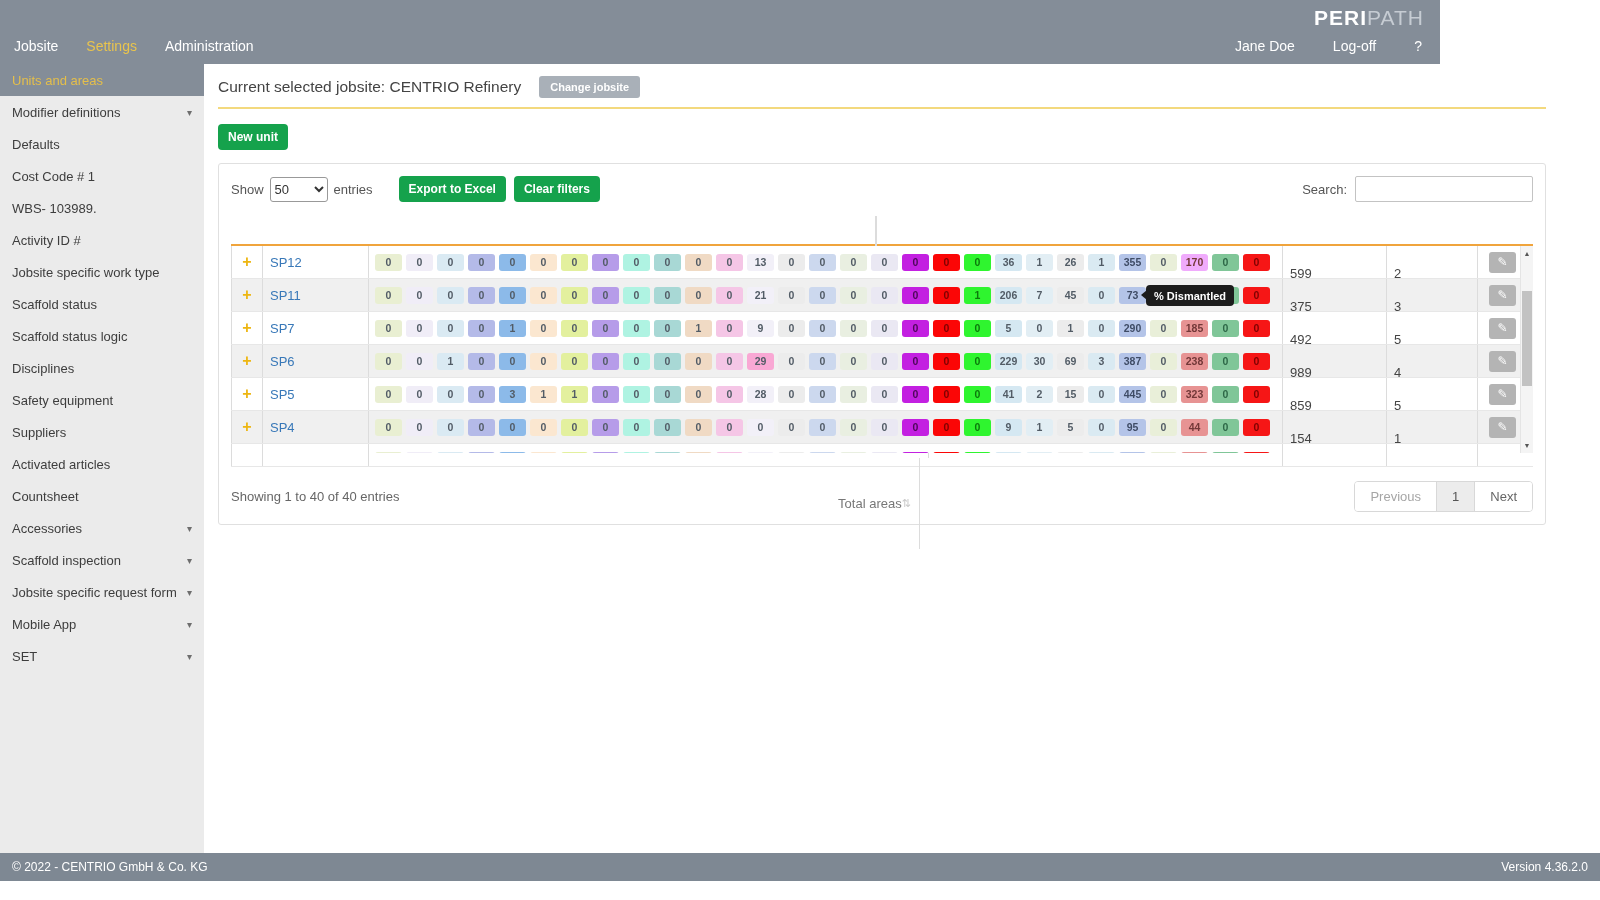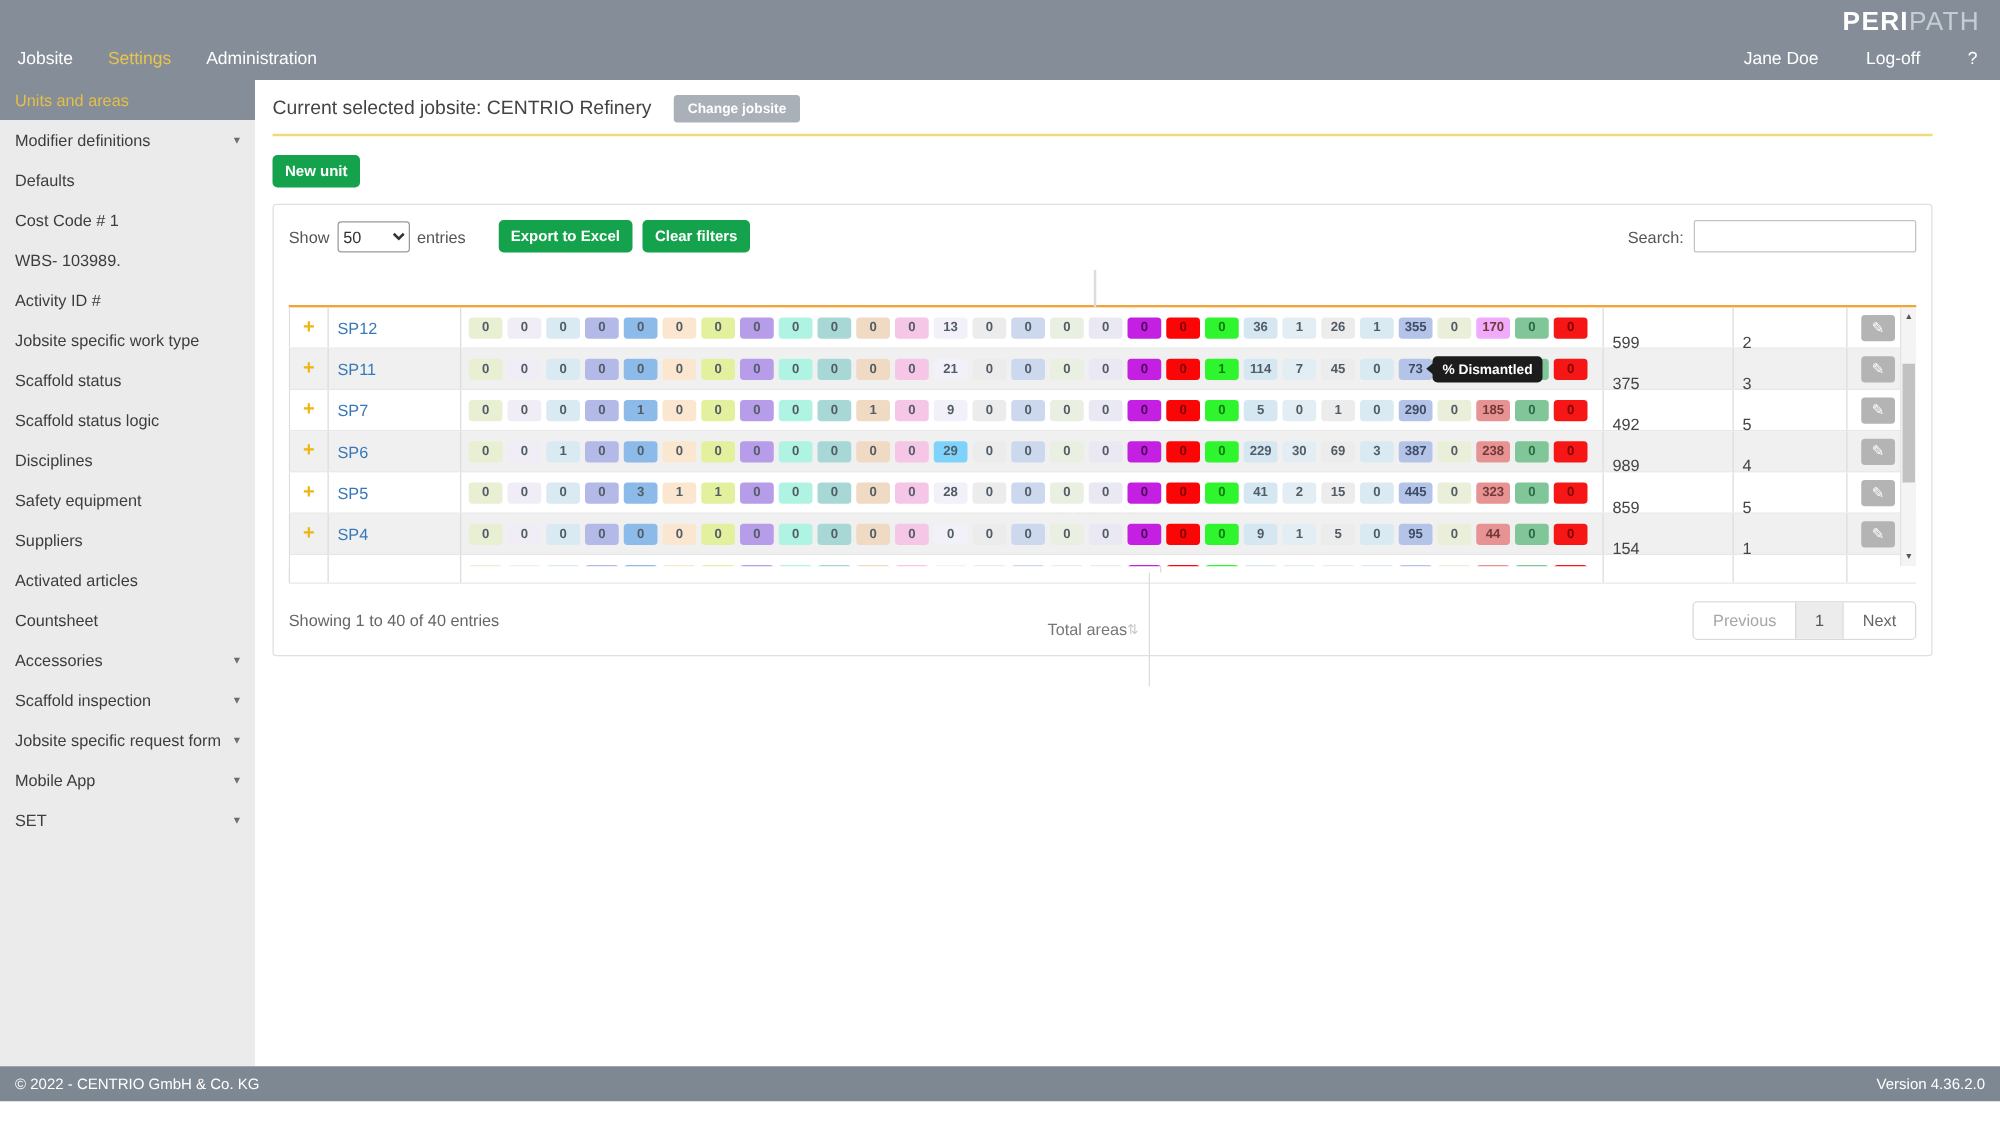--- a/index.html
+++ b/index.html
@@ -1,19 +1,19 @@
 <!DOCTYPE html>
 <html><head>
 <meta charset="utf-8">
 <style>
   * { margin:0; padding:0; box-sizing:border-box; }
   html,body { width:1600px; height:900px; font-family:"Liberation Sans", sans-serif; background:#ffffff; overflow:hidden; }
 
   
-  .header { position:absolute; top:0; left:0; width:1600px; height:64px; background:#848d98; }
+  .header { position:absolute; top:0; left:0; width:1440px; height:64px; background:#848d98; }
   .logo { position:absolute; top:6px; right:16px; font-size:21px; letter-spacing:1px; font-weight:bold; }
   .logo .peri { color:#ffffff; }
   .logo .path { color:#c6ccd3; font-weight:normal; }
   .nav { position:absolute; bottom:10px; left:14px; display:flex; gap:28px; }
   .nav-item { color:#ffffff; font-size:14px; cursor:pointer; }
   .nav-item.active { color:#e9c44d; }
   .header-right { position:absolute; bottom:10px; right:18px; display:flex; gap:38px; align-items:center; }
   .header-right span { color:#ffffff; font-size:14px; }
 
   
@@ -288,21 +288,21 @@
                 <span class="badge" style="background: rgb(240, 218, 196);">0</span>
                 <span class="badge" style="background: rgb(245, 198, 230);">0</span>
                 <span class="badge" style="background: rgb(242, 240, 248);">21</span>
                 <span class="badge" style="background: rgb(236, 236, 236);">0</span>
                 <span class="badge" style="background: rgb(204, 216, 238);">0</span>
                 <span class="badge" style="background: rgb(233, 239, 225);">0</span>
                 <span class="badge" style="background: rgb(234, 232, 243);">0</span>
                 <span class="badge" style="background: rgb(195, 32, 225); color: rgb(76, 7, 88);">0</span>
                 <span class="badge" style="background: rgb(251, 6, 6); color: rgb(126, 2, 2);">0</span>
                 <span class="badge" style="background: rgb(47, 245, 47); color: rgb(11, 122, 11);">1</span>
-                <span class="badge" style="background: rgb(213, 232, 242);">114</span>
+                <span class="badge" style="background: rgb(213, 232, 242);">206</span>
                 <span class="badge" style="background: rgb(226, 238, 244);">7</span>
                 <span class="badge" style="background: rgb(236, 236, 236);">45</span>
                 <span class="badge" style="background: rgb(218, 234, 242);">0</span>
                 <span class="badge" style="background: rgb(180, 196, 232); color: rgb(63, 76, 102);">73</span>
                 <span class="badge" style="background: rgb(233, 239, 217);"></span>
                 <span class="badge" style="background: rgb(231, 147, 147); color: rgb(115, 56, 56);"></span>
                 <span class="badge" style="background: rgb(128, 198, 152); color: rgb(45, 104, 71);">0</span>
                 <span class="badge" style="background: rgb(246, 22, 22); color: rgb(126, 2, 2);">0</span>
                 <div class="tooltip" style="left: 777px; width: 88px;">% Dismantled</div>
               </div>
@@ -381,21 +381,21 @@
                 <span class="badge" style="background: rgb(218, 234, 243);">1</span>
                 <span class="badge" style="background: rgb(180, 186, 232);">0</span>
                 <span class="badge" style="background: rgb(140, 186, 233);">0</span>
                 <span class="badge" style="background: rgb(251, 231, 208);">0</span>
                 <span class="badge" style="background: rgb(227, 240, 158);">0</span>
                 <span class="badge" style="background: rgb(182, 156, 233);">0</span>
                 <span class="badge" style="background: rgb(175, 243, 226);">0</span>
                 <span class="badge" style="background: rgb(168, 216, 213);">0</span>
                 <span class="badge" style="background: rgb(240, 218, 196);">0</span>
                 <span class="badge" style="background: rgb(245, 198, 230);">0</span>
-                <span class="badge" style="background: #7dd3fc;">29</span>
+                <span class="badge" style="background: #f9a8d4;">29</span>
                 <span class="badge" style="background: rgb(236, 236, 236);">0</span>
                 <span class="badge" style="background: rgb(204, 216, 238);">0</span>
                 <span class="badge" style="background: rgb(233, 239, 225);">0</span>
                 <span class="badge" style="background: rgb(234, 232, 243);">0</span>
                 <span class="badge" style="background: rgb(195, 32, 225); color: rgb(76, 7, 88);">0</span>
                 <span class="badge" style="background: rgb(251, 6, 6); color: rgb(126, 2, 2);">0</span>
                 <span class="badge" style="background: rgb(47, 245, 47); color: rgb(11, 122, 11);">0</span>
                 <span class="badge" style="background: rgb(213, 232, 242);">229</span>
                 <span class="badge" style="background: rgb(226, 238, 244);">30</span>
                 <span class="badge" style="background: rgb(236, 236, 236);">69</span>

